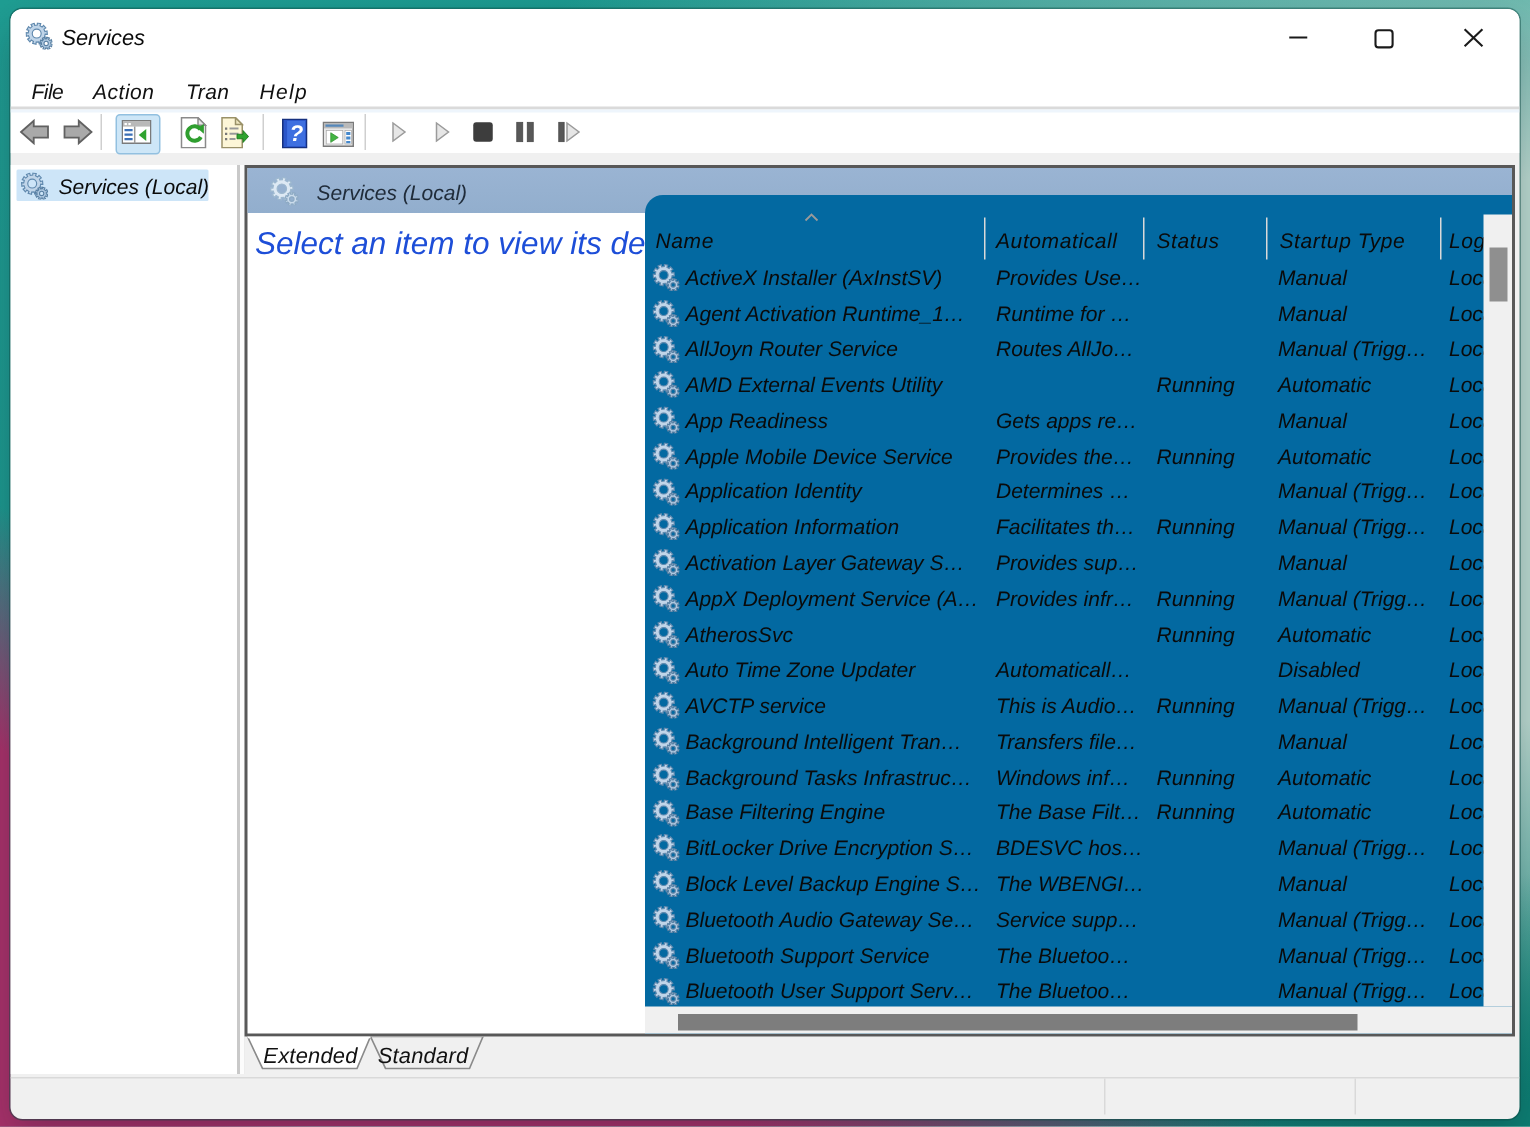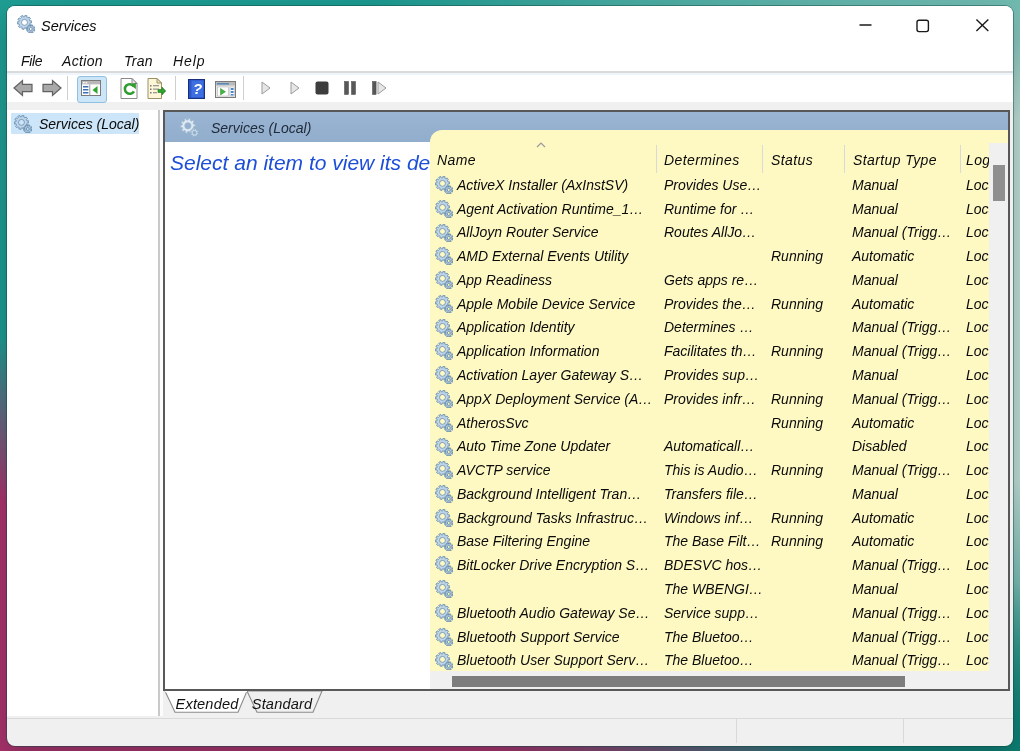--- a/index.html
+++ b/index.html
@@ -17,21 +17,21 @@
 #msep{left:0;top:65.4px;width:1006px;height:1.7px;background:#dadada;}
 #tbar{left:0;top:67px;width:1006px;height:34.5px;}
 #tbarline{left:0;top:67px;width:1006px;height:1.5px;background:#eef5fc;}
 .tsep{position:absolute;top:3px;width:1px;height:24px;background:#cfcfcf;}
 #tbtn{position:absolute;left:70px;top:2.5px;width:28px;height:25px;background:#cde6f7;border:1px solid #92c0e0;border-radius:3px;}
 #content-frame{left:156px;top:103.6px;width:847.4px;height:581.7px;background:#fff;border:2px solid #585858;box-sizing:border-box;}
 #band{left:0;top:0;width:843.4px;height:30.5px;background:linear-gradient(#9ab4d3,#92aecd);}
 #bandtext{left:46px;top:8px;font-size:14px;color:#202c3a;}
 #bgear{left:15px;top:6px;width:19px;height:19px;}
 #desc{left:5px;top:39.5px;font-size:21px;color:#1d4ed8;}
-#tablepanel{left:265px;top:18.4px;width:578.4px;height:559.3px;background:#fef9c3;border-top-left-radius:12px;}
+#tablepanel{left:265px;top:18.4px;width:578.4px;height:559.3px;background:#0369a1;border-top-left-radius:12px;}
 
 .hsep{position:absolute;top:15px;width:1px;height:28px;background:#d9d9d9;}
 .htxt{position:absolute;top:22.3px;font-size:14px;letter-spacing:0.4px;color:#0a0a0a;white-space:nowrap;}
 #hlog{width:23.5px;overflow:hidden;}
 #sort{position:absolute;left:106px;top:12.5px;width:10px;height:6px;}
 #rows{left:0;top:0;width:578.4px;height:541px;overflow:hidden;}
 .row{position:absolute;left:0;width:578.4px;height:23.78px;line-height:23.78px;font-size:14px;color:#0a0a0a;}
 .row span{position:absolute;top:0.8px;white-space:nowrap;}
 .gi{position:absolute;left:5px;top:3px;width:18px;height:18px;}
 .cn{left:27px;}.cd{left:234px;}.cs{left:341px;text-align:center;}.ct{left:422px;}
@@ -172,21 +172,21 @@
     <svg class="abs" id="bgear" viewBox="0 0 20 20">
         <use href="#gearl"></use>
       </svg>
     <div class="abs" id="bandtext">Services (Local)</div>
     <div class="abs" id="desc">Select an item to view its description.</div>
     <div class="abs" id="tablepanel">
       <svg class="abs" id="sort" viewBox="0 0 10 6">
           <path d="M1 5 L5 1 L9 5" fill="none" stroke="#9a9a9a" stroke-width="1.2"></path>
         </svg>
       <span class="htxt" style="left:7px">Name</span>
-      <span class="htxt" style="left:234px">Determines</span>
+      <span class="htxt" style="left:234px">Automaticall</span>
       <span class="htxt" style="left:341px">Status</span>
       <span class="htxt" style="left:423px">Startup Type</span>
       <span class="htxt" id="hlog" style="left:536px">Log On As</span>
       <div class="hsep" style="left:225.5px"></div>
       <div class="hsep" style="left:331.5px"></div>
       <div class="hsep" style="left:413.5px"></div>
       <div class="hsep" style="left:530px"></div>
       <div class="abs" id="rows">
 <div class="row" style="top:43.0px">
             <svg class="gi" viewBox="0 0 20 20">
@@ -344,20 +344,21 @@
             </svg>
             <span class="cn">BitLocker Drive Encryption S…</span>
             <span class="cd">BDESVC hos…</span>
             <span class="ct">Manual (Trigg…</span>
             <span class="cl">Local Syste</span>
           </div>
 <div class="row" style="top:447.3px">
             <svg class="gi" viewBox="0 0 20 20">
               <use href="#gear"></use>
             </svg>
+            <span class="cn">Block Level Backup Engine S…</span>
             <span class="cd">The WBENGI…</span>
             <span class="ct">Manual</span>
             <span class="cl">Local Syste</span>
           </div>
 <div class="row" style="top:471.0px">
             <svg class="gi" viewBox="0 0 20 20">
               <use href="#gear"></use>
             </svg>
             <span class="cn">Bluetooth Audio Gateway Se…</span>
             <span class="cd">Service supp…</span>

